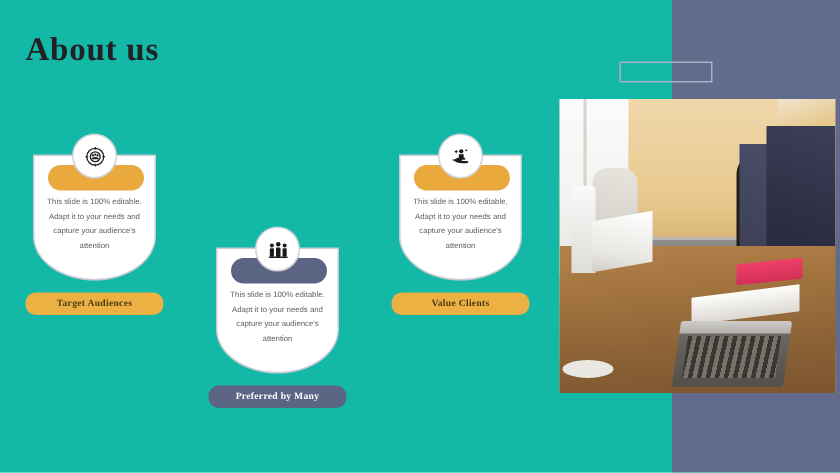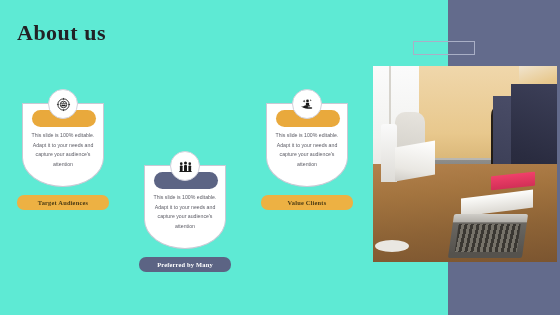--- a/index.html
+++ b/index.html
@@ -4,21 +4,21 @@
 <style>
   * { box-sizing: border-box; margin: 0; padding: 0; }
   html, body {
     width: 560px; height: 315px;
     overflow: hidden;
     font-family: "Liberation Sans", sans-serif;
   }
   #slide {
     position: relative;
     width: 560px; height: 315px;
-    background: #5eead4;
+    background: #14b8a6;
   }
 
   
   .right-panel {
     position: absolute;
     left: 448px; top: 0;
     width: 112px; height: 315px;
     background: #636b8c;
   }
 

